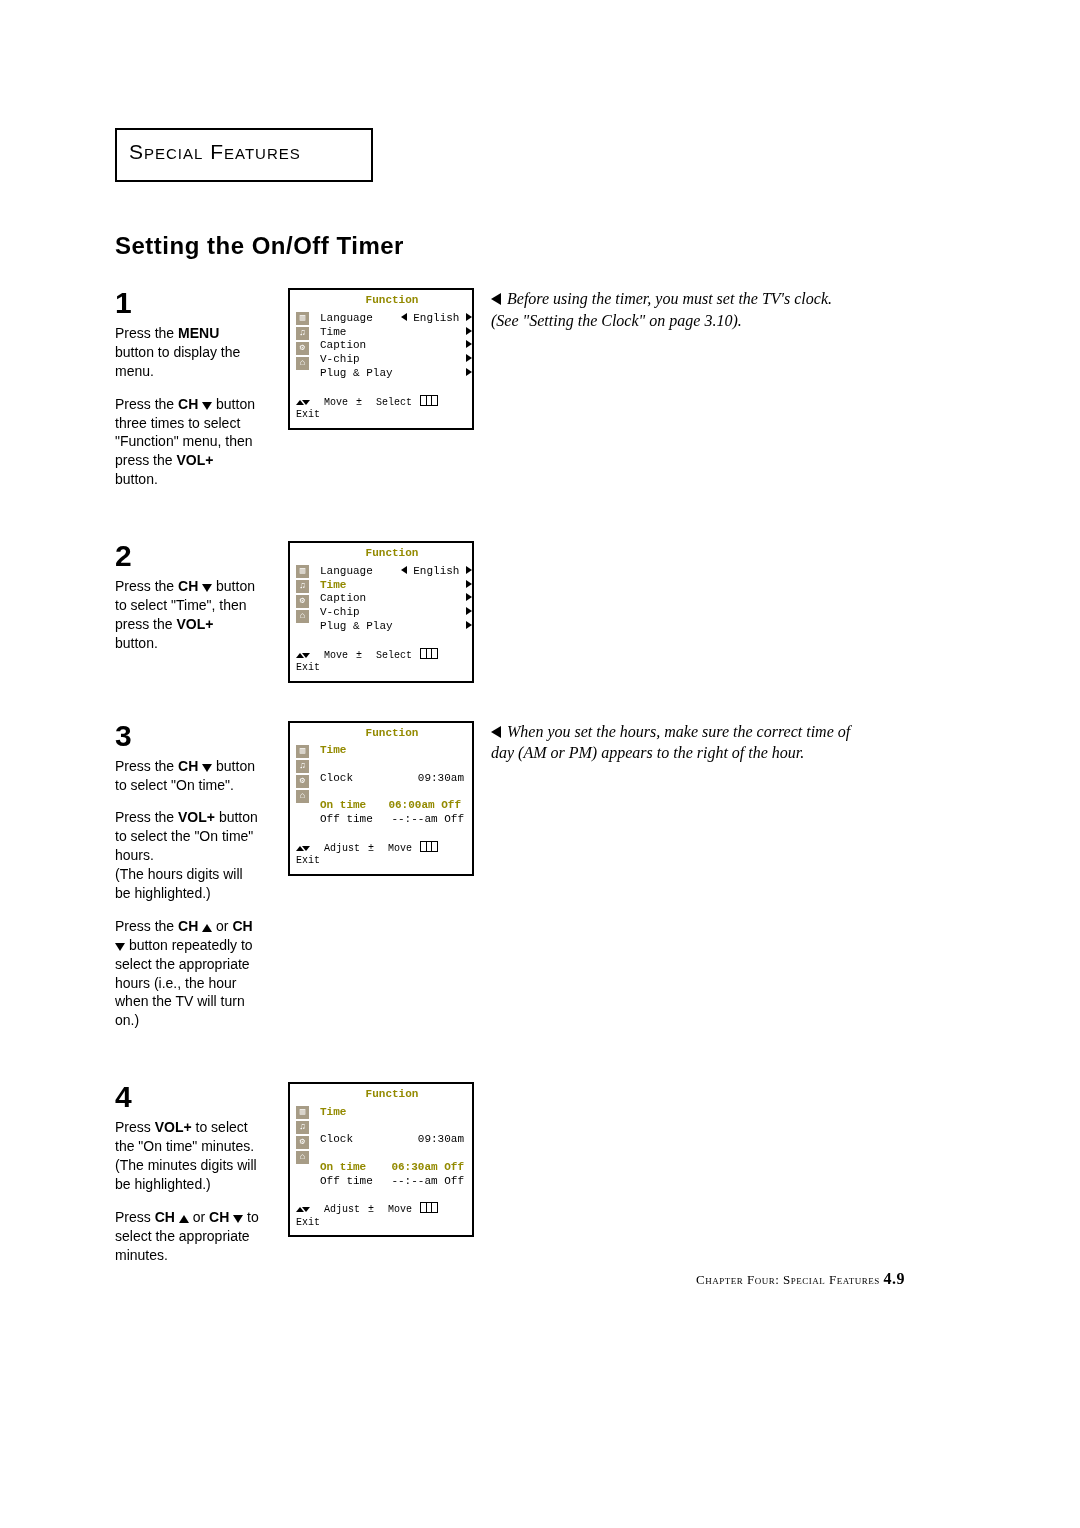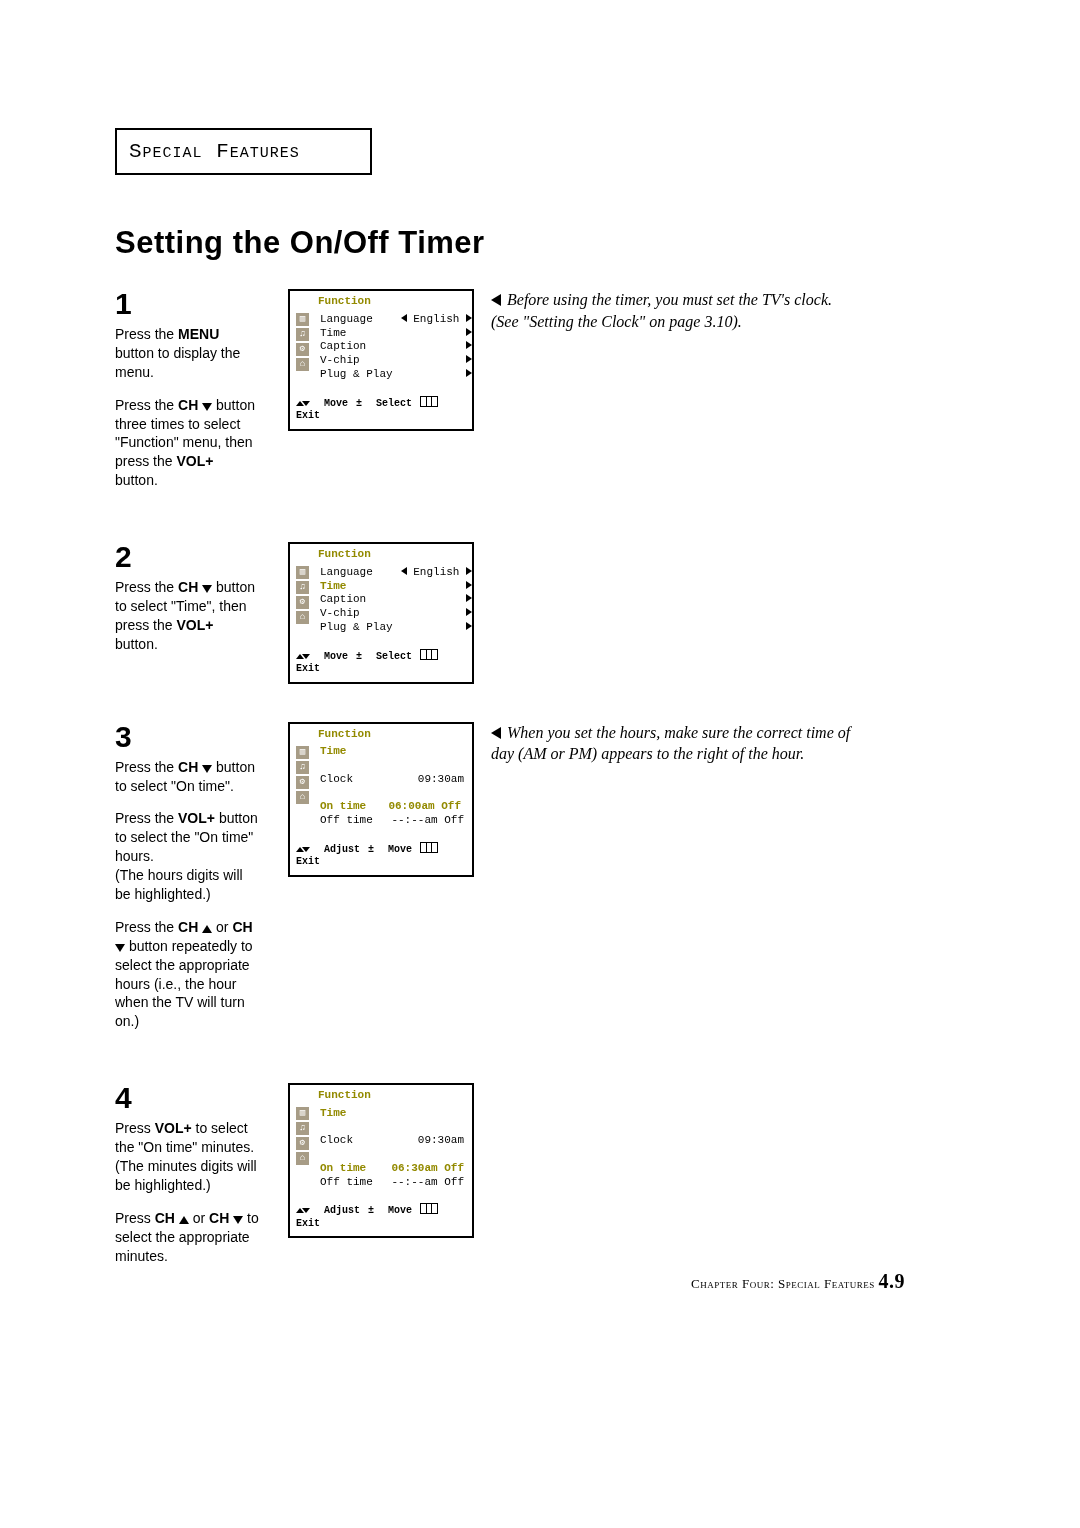--- a/index.html
+++ b/index.html
@@ -10,29 +10,29 @@
     position:relative;
   }
   .page{
     position:absolute;
     left:115px; top:128px;
     width:850px;
   }
   .header-box{
     border:2px solid #000;
     display:inline-block;
-    padding:10px 70px 10px 12px;
+    padding:10px 70px 16px 12px;
     font-variant:small-caps;
     letter-spacing:1px;
-    font-family:Liberation Mono, monospace;
+    font-family:Liberation Sans, sans-serif;
     font-size:21px;
   }
   .title{
     margin-top:50px;
-    font-size:31px;
+    font-size:24px;
     font-weight:bold;
     letter-spacing:0.5px;
   }
   .steps{
     margin-top:28px;
   }
   .step{
     display:grid;
     grid-template-columns:145px 175px 370px;
     column-gap:28px;
@@ -59,29 +59,29 @@
     border:2px solid #000;
     width:170px;
     padding:4px 6px 6px 6px;
     font-family:"Courier New",monospace;
     font-size:11px;
     line-height:1.25;
     color:#000;
     position:relative;
   }
   .tv .hdr{
-    text-align:left;
+    text-align:center;
     color:#938a00;
     font-weight:bold;
     margin:0 0 4px 0;
   }
   .tv table{border-collapse:collapse;width:100%;}
   .tv td{padding:0 2px;vertical-align:top;white-space:nowrap;}
   .tv .hl{color:#938a00;font-weight:bold;}
-  .tv .ft{margin-top:14px;font-weight:bold;font-size:10px;}
+  .tv .ft{margin-top:14px;font-weight:normal;font-size:10px;}
   .tv .ft span{margin-right:8px;}
   .lar{font-size:10px;}
   .tri-r{display:inline-block;width:0;height:0;border-top:4px solid transparent;border-bottom:4px solid transparent;border-left:6px solid #000;vertical-align:0;}
   .tri-l{display:inline-block;width:0;height:0;border-top:4px solid transparent;border-bottom:4px solid transparent;border-right:6px solid #000;vertical-align:0;}
   .sidecol{
     font-family:"Times New Roman",serif;
     font-size:16px;
     line-height:1.35;
     font-style:italic;
   }
@@ -99,21 +99,21 @@
     position:absolute;
     left:0;right:0;
     top:1270px;
     text-align:right;
     padding-right:175px;
     font-family:"Times New Roman",serif;
     font-size:13px;
     font-variant:small-caps;
     letter-spacing:0.5px;
   }
-  .page-footer b{font-size:20px;font-variant:normal;}
+  .page-footer b{font-size:16px;font-variant:normal;}
   .menu-icons{
     position:absolute;left:6px;top:22px;display:flex;flex-direction:column;gap:2px;
   }
   .mi{
     width:13px;height:13px;background:#a79c86;color:#fff;font-size:9px;line-height:13px;text-align:center;
   }
   .tv-body{margin-left:22px;}
   .ud::before{content:"";display:inline-block;width:0;height:0;border-left:4px solid transparent;border-right:4px solid transparent;border-bottom:5px solid #000;margin-right:-1px;}
   .ud::after{content:"";display:inline-block;width:0;height:0;border-left:4px solid transparent;border-right:4px solid transparent;border-top:5px solid #000;margin-left:-1px;}
   .exitbox{display:inline-block;border:1px solid #000;width:16px;height:9px;position:relative;vertical-align:-1px;}

